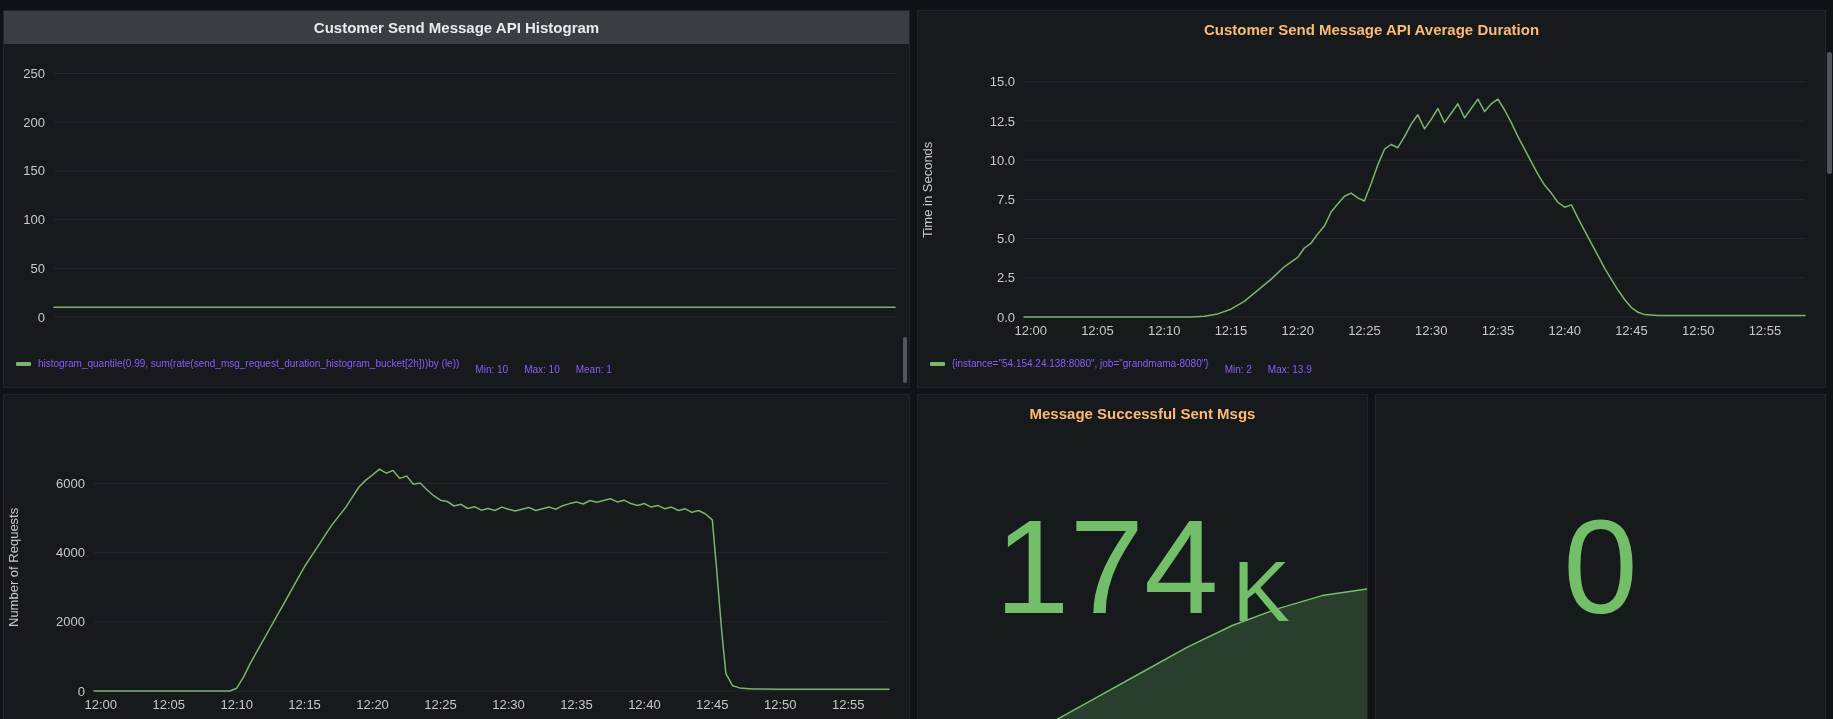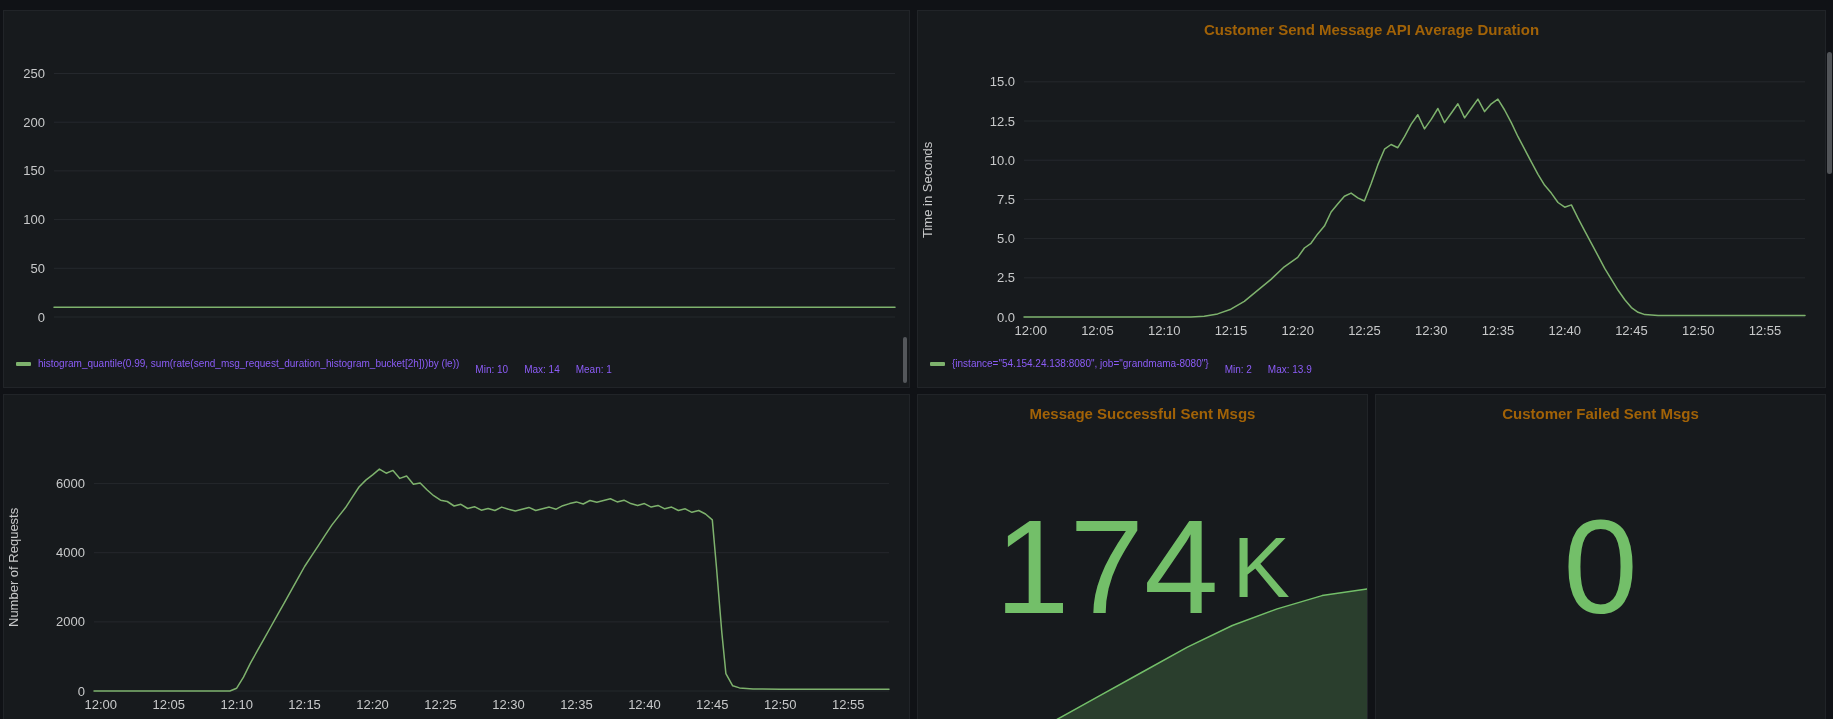--- a/index.html
+++ b/index.html
@@ -1,37 +1,38 @@
 <!DOCTYPE html>
 <html><head>
 <meta charset="utf-8">
 <style>
   html,body{margin:0;padding:0;}
   body{position:relative;width:1833px;height:719px;overflow:hidden;background:#101216;font-family:"Liberation Sans",sans-serif;}
   .panel{position:absolute;background:#171a1d;border:1px solid #212428;overflow:hidden;}
-  .panel-title{position:absolute;top:0;left:0;right:0;height:36px;display:flex;align-items:center;justify-content:center;color:#a16207;font-size:15px;font-weight:700;cursor:pointer;}
+  .panel-title{position:absolute;top:0;left:0;right:0;height:36px;display:flex;align-items:center;justify-content:center;color:#fdba74;font-size:15px;font-weight:700;cursor:pointer;}
   .panel-title.bar{height:33px;background:#3a3d42;color:#e9eaeb;}
   .chart-area{position:absolute;left:0;right:0;}
   svg{display:block;}
   svg text.tick{fill:#c8c9ca;font-size:13px;font-family:"Liberation Sans",sans-serif;}
   .y-axis-label{position:absolute;writing-mode:vertical-rl;transform:rotate(180deg);display:flex;align-items:center;justify-content:center;color:#c8c9ca;font-size:13px;white-space:nowrap;}
   .legend-row{position:absolute;left:12px;right:10px;display:flex;align-items:center;color:#8b5cf6;font-size:10px;white-space:nowrap;overflow:hidden;}
   .legend-swatch{flex:none;width:15px;height:4px;border-radius:1px;background:#7EB26D;margin-right:7px;}
   .legend-label{cursor:pointer;}
   .legend-stat{margin-left:16px;margin-top:12px;}
-  .bigstat{position:absolute;left:0;right:0;display:flex;align-items:center;justify-content:center;color:#73BF69;}
+  .bigstat{position:absolute;left:0;right:0;display:flex;align-items:flex-end;justify-content:center;color:#73BF69;}
   .bigstat .val{font-size:134px;line-height:1;}
   .bigstat .suffix{font-size:86px;line-height:1;margin-left:14px;}
   .spark{position:absolute;left:0;right:0;}
   .scrollthumb{position:absolute;border-radius:3px;background:#7d8086;opacity:.6;}
 </style>
 </head>
 <body>
 
 <div class="panel" id="p1" style="left:3px;top:10px;width:905px;height:376px;">
+  <div class="panel-title bar">Customer Send Message API Histogram</div>
   <div class="chart-area" id="c1" style="top:33px;height:306px;">
       <svg width="905" height="306">
         <line x1="50" x2="891" y1="273.0" y2="273.0" stroke="#25282d" stroke-width="1"></line>
         <text x="41" y="277.5" text-anchor="end" class="tick">0</text>
         <line x1="50" x2="891" y1="224.3" y2="224.3" stroke="#25282d" stroke-width="1"></line>
         <text x="41" y="228.8" text-anchor="end" class="tick">50</text>
         <line x1="50" x2="891" y1="175.6" y2="175.6" stroke="#25282d" stroke-width="1"></line>
         <text x="41" y="180.1" text-anchor="end" class="tick">100</text>
         <line x1="50" x2="891" y1="126.9" y2="126.9" stroke="#25282d" stroke-width="1"></line>
         <text x="41" y="131.4" text-anchor="end" class="tick">150</text>
@@ -39,21 +40,21 @@
         <text x="41" y="82.7" text-anchor="end" class="tick">200</text>
         <line x1="50" x2="891" y1="29.5" y2="29.5" stroke="#25282d" stroke-width="1"></line>
         <text x="41" y="34.0" text-anchor="end" class="tick">250</text>
         <path d="M50.0 263.3L891.0 263.3" fill="none" stroke="#7EB26D" stroke-width="1.5" stroke-linejoin="round" stroke-linecap="round"></path>
       </svg>
     </div>
   <div class="legend-row" style="bottom:12px;">
     <span class="legend-swatch"></span>
     <span class="legend-label">histogram_quantile(0.99, sum(rate(send_msg_request_duration_histogram_bucket[2h]))by (le))</span>
     <span class="legend-stat">Min: 10</span>
-    <span class="legend-stat">Max: 14</span>
+    <span class="legend-stat">Max: 10</span>
     <span class="legend-stat">Mean: 1</span>
   </div>
   <div class="scrollthumb" style="right:2px;bottom:4px;width:4px;height:46px;"></div>
 </div>
 
 <div class="panel" id="p2" style="left:917px;top:10px;width:907px;height:376px;">
   <div class="panel-title">Customer Send Message API Average Duration</div>
   <div class="y-axis-label" style="left:2px;top:54px;height:250px;">Time in Seconds</div>
   <div class="chart-area" id="c2" style="top:36px;height:304px;">
       <svg width="907" height="304">
@@ -131,19 +132,18 @@
   </div>
   <div class="spark" id="spark4" style="top:170px;height:190px;">
       <svg width="449" height="190">
         <path d="M0.0 190.0L53.9 186.7L89.8 176.7L134.7 156.8L179.6 131.9L224.5 107.0L269.4 82.1L314.3 60.5L359.2 43.9L404.1 30.6L449.0 23.9L449.0 190L0.0 190Z" fill="rgba(115,191,105,0.22)" stroke="none"></path>
         <path d="M0.0 190.0L53.9 186.7L89.8 176.7L134.7 156.8L179.6 131.9L224.5 107.0L269.4 82.1L314.3 60.5L359.2 43.9L404.1 30.6L449.0 23.9" fill="none" stroke="#73BF69" stroke-width="1.5" stroke-linejoin="round" stroke-linecap="round"></path>
       </svg>
     </div>
 </div>
 
 <div class="panel" id="p5" style="left:1375px;top:394px;width:449px;height:360px;">
-  <div class="panel-title">Customer Failed Sent Msgs</div>
   <div class="bigstat" style="top:105px;">
     <span class="val">0</span>
   </div>
 </div>
 
 <div class="scrollthumb" style="left:1827px;top:52px;width:5px;height:122px;"></div>
 
 </body></html>

